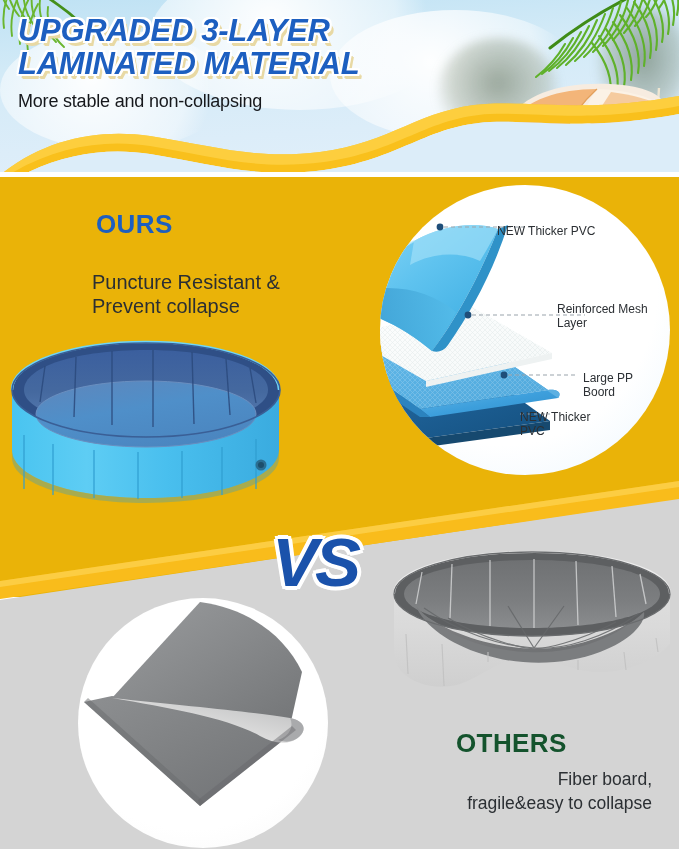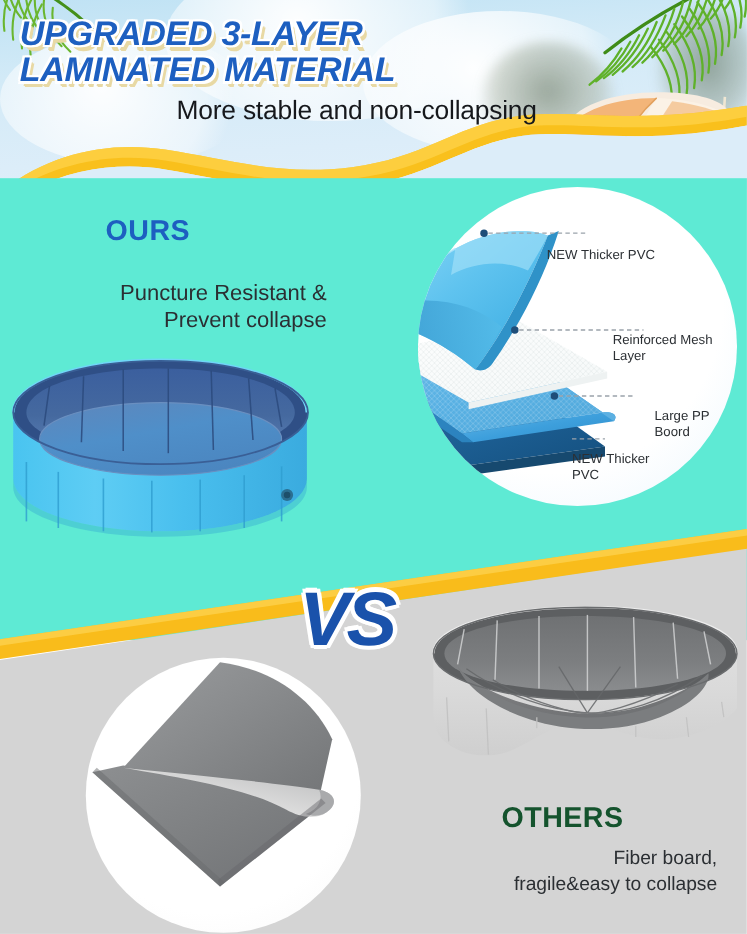--- a/index.html
+++ b/index.html
@@ -53,35 +53,33 @@
     color:#1d5fc0;
     -webkit-text-stroke:0px;
     text-shadow:
       -2px 0 0 #fff, 2px 0 0 #fff, 0 -2px 0 #fff, 0 2px 0 #fff,
       -2px -2px 0 #fff, 2px -2px 0 #fff, -2px 2px 0 #fff, 2px 2px 0 #fff,
       3px 4px 0 #e8d9a4, 4px 5px 0 #e8d9a4;
     white-space:nowrap;
   }
   .subtitle{
     margin-top:7px;
-    font-size:24px;
+    font-size:18px;
     line-height:28px;
     color:#16181c;
     letter-spacing:-0.2px;
     white-space:nowrap;
-    text-align:right;
   }
 
   
   .mid{
-    position:absolute; left:0; top:162px;
+    position:absolute; left:0; top:177px;
     width:679px; height:420px;
-    background:#5eead4;
-    overflow:hidden;
-    text-align:right;
+    background:#eab308;
+    overflow:hidden;
   }
   .ours-title{
     position:absolute; left:96px; top:32px;
     font-size:26px; font-weight:bold; letter-spacing:.4px;
     color:#1d5fc0;
   }
   .ours-desc{
     position:absolute; left:92px; top:72px; width:205px;
     font-size:20px; line-height:23.5px; color:#2b2f33;margin-top:22px;
   }
@@ -101,21 +99,21 @@
 
   .lbl{
     position:absolute;
     font-size:12px;
     line-height:13.5px;
     color:#2c3034;
     white-space:pre-line;
   }
   .lbl-1{ left:497px; top:225px; }
   .lbl-2{ left:545px; top:303px;margin-left:12px; }
-  .lbl-3{ left:595px; top:372px; }
+  .lbl-3{ left:583px; top:372px; }
   .lbl-4{ left:520px; top:411px; }
   .gray-wrap{
     position:absolute; left:0; top:450px;
     width:679px; height:399px;
     overflow:hidden;
   }
   .gray-fill{
     position:absolute; left:0; top:0; width:679px; height:399px;
     background:#d4d4d4;
     clip-path:polygon(0 150px, 679px 48px, 679px 399px, 0 399px);

